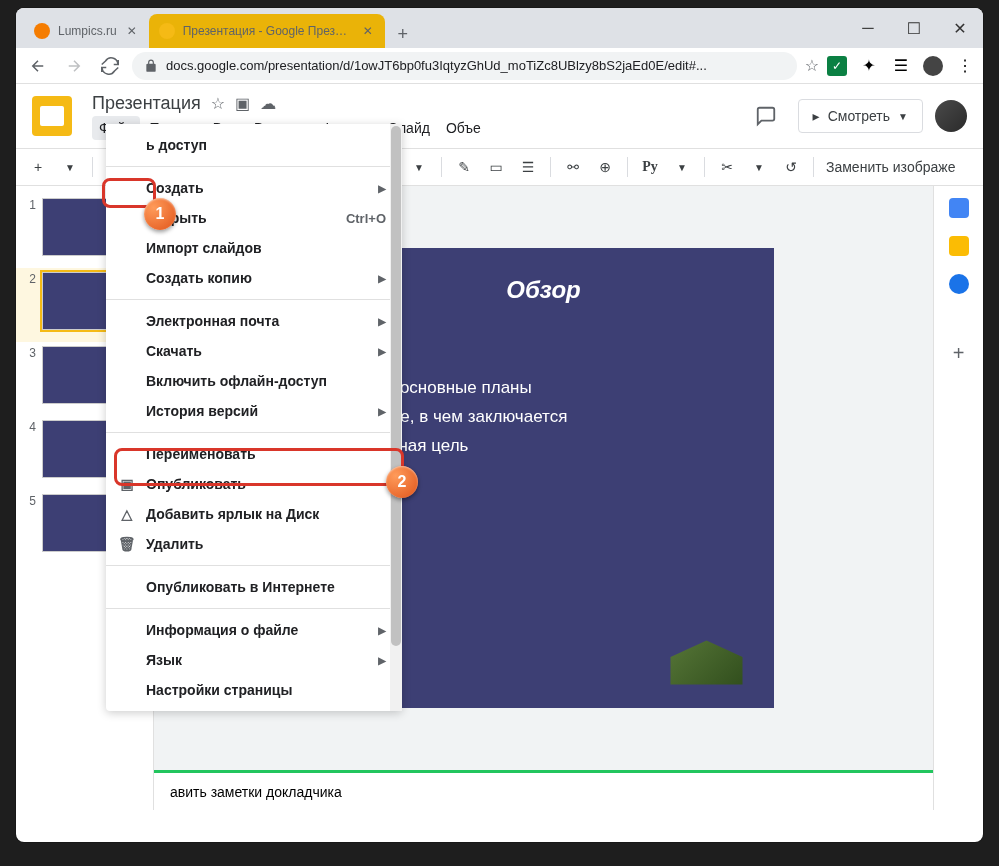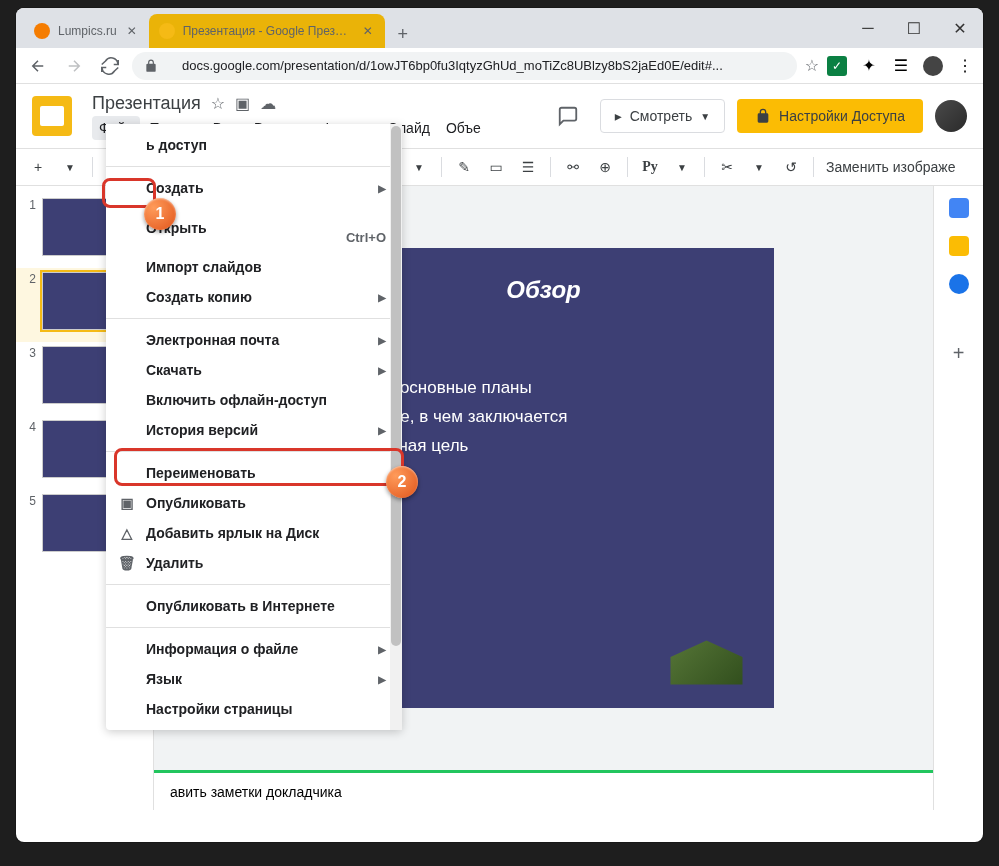--- a/index.html
+++ b/index.html
@@ -12,21 +12,21 @@
 .tab.active { background: #eab308; border-radius: 8px 8px 0 0; }
 .tab .favicon { width: 16px; height: 16px; border-radius: 50%; }
 .tab .close { width: 14px; height: 14px; display: flex; align-items: center; justify-content: center; cursor: pointer; }
 .newtab { width: 28px; height: 28px; display: flex; align-items: center; justify-content: center; margin-left: 4px; cursor: pointer; font-size: 18px; color: #5f6368; }
 .wincontrols { margin-left: auto; display: flex; }
 .wincontrols div { width: 46px; height: 40px; display: flex; align-items: center; justify-content: center; color: #333; cursor: pointer; }
 
 .addrbar { height: 36px; background: #fff; display: flex; align-items: center; padding: 0 8px; gap: 8px; border-bottom: 1px solid #e0e0e0; }
 .navbtn { width: 28px; height: 28px; display: flex; align-items: center; justify-content: center; color: #5f6368; cursor: pointer; border-radius: 50%; }
 .navbtn.disabled { opacity: 0.4; }
-.omnibox { flex: 1; height: 28px; background: #f1f3f4; border-radius: 14px; display: flex; align-items: center; padding: 0 12px; font-size: 13px; color: #202124; gap: 24px; }
+.omnibox { flex: 1; height: 28px; background: #f1f3f4; border-radius: 14px; display: flex; align-items: center; padding: 0 12px; font-size: 13px; color: #202124; gap: 8px; }
 .omnibox .lock { color: #5f6368; }
 .ext-icons { display: flex; gap: 12px; align-items: center; }
 .ext-icons > * { width: 20px; height: 20px; display: flex; align-items: center; justify-content: center; }
 
 .bookbar { height: 32px; background: #fff; display: flex; align-items: center; padding: 0 8px; gap: 14px; border-bottom: 1px solid #e0e0e0; font-size: 13px; color: #3c4043; }
 .bm { display: flex; align-items: center; gap: 6px; cursor: pointer; }
 .bm .bmico { width: 16px; height: 16px; }
 
 .app { position: relative; height: calc(100% - 108px); background: #fff; }
 .app-header { height: 64px; display: flex; align-items: center; padding: 0 16px; gap: 20px; }
@@ -67,21 +67,21 @@
 .notes { height: 40px; border-top: 3px solid #22c55e; background: #fff; display: flex; align-items: center; padding: 0 16px; font-size: 14px; color: #000000; }
 
 .sidepanel { width: 50px; border-left: 1px solid #e0e0e0; display: flex; flex-direction: column; align-items: center; padding: 12px 0; gap: 18px; }
 .sp-ico { width: 20px; height: 20px; border-radius: 4px; }
 
 .dropdown { position: absolute; top: 40px; left: 90px; width: 296px; background: #fff; box-shadow: 0 2px 10px rgba(0,0,0,0.2); border-radius: 0 0 4px 4px; padding: 6px 0; z-index: 100; max-height: 640px; font-weight: bold; }
 .dd-item { display: flex; align-items: center; padding: 7px 16px 7px 40px; font-size: 14px; color: #202124; cursor: pointer; position: relative; }
 .dd-item .dd-ico { position: absolute; left: 12px; width: 18px; height: 18px; display: flex; align-items: center; justify-content: center; color: #5f6368; }
 .dd-sep { height: 1px; background: #e0e0e0; margin: 6px 0; }
 .dd-arrow { margin-left: auto; color: #5f6368; font-size: 10px; }
-.dd-shortcut { margin-left: auto; color: #5f6368; font-size: 13px; margin-top: 20px; }
+.dd-shortcut { margin-left: auto; color: #5f6368; font-size: 13px; }
 .dd-scrollbar { position: absolute; right: 0; top: 0; bottom: 0; width: 12px; background: #f1f1f1; }
 .dd-scrollthumb { position: absolute; right: 1px; top: 2px; width: 10px; height: 520px; background: #c1c1c1; border-radius: 5px; }
 
 .highlight { position: absolute; border: 3px solid #d9362a; border-radius: 8px; pointer-events: none; z-index: 200; }
 .hl1 { top: 178px; left: 102px; width: 54px; height: 30px; }
 .hl2 { top: 448px; left: 114px; width: 290px; height: 38px; }
 .badge { position: absolute; width: 32px; height: 32px; border-radius: 50%; background: radial-gradient(circle at 30% 30%, #ff9b5a, #e0541a); color: #fff; font-weight: bold; display: flex; align-items: center; justify-content: center; font-size: 16px; box-shadow: 0 2px 4px rgba(0,0,0,0.4), inset 0 1px 2px rgba(255,255,255,0.5); pointer-events: none; z-index: 201; }
 .b1 { top: 198px; left: 144px; }
 .b2 { top: 466px; left: 386px; }
 svg { display: block; }
@@ -173,28 +173,20 @@
         <div class="icon-btn">
             <svg width="22" height="22" viewBox="0 0 24 24" fill="none" stroke="#5f6368" stroke-width="2">
               <path d="M21 15a2 2 0 01-2 2H7l-4 4V5a2 2 0 012-2h14a2 2 0 012 2z"></path>
             </svg>
           </div>
         <div class="present-btn">
           <span>▸</span>
           <span>Смотреть</span>
           <span style="font-size:10px">▼</span>
         </div>
-        <div class="share-btn">
-          <span>
-              <svg width="16" height="16" viewBox="0 0 24 24" fill="#3c4043">
-                <path d="M18 8h-1V6a5 5 0 00-10 0v2H6a2 2 0 00-2 2v10a2 2 0 002 2h12a2 2 0 002-2V10a2 2 0 00-2-2zM9 6a3 3 0 016 0v2H9V6z"></path>
-              </svg>
-            </span>
-          <span>Настройки Доступа</span>
-        </div>
         <div class="avatar"></div>
       </div>
     </div>
 
     <div class="toolbar">
       <div class="tb-btn">+</div>
       <div class="tb-btn" style="font-size:10px">▼</div>
       <div class="tb-sep"></div>
       <div style="width:300px"></div>
       <div class="tb-btn" style="font-size:10px">▼</div>

